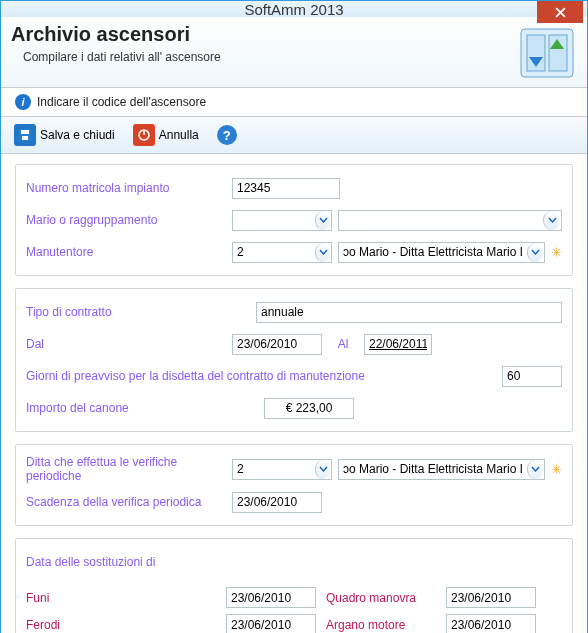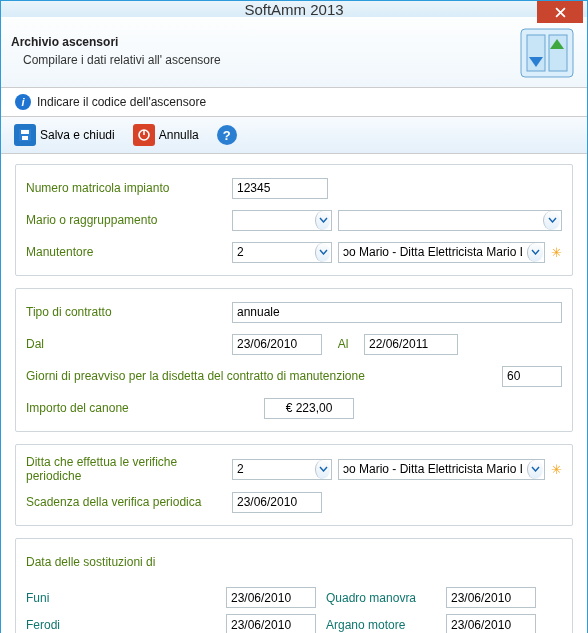--- a/index.html
+++ b/index.html
@@ -3,45 +3,45 @@
 <meta charset="utf-8">
 <style>
   * { box-sizing: border-box; font-family: "Segoe UI", Tahoma, sans-serif; font-size: 12px; }
   body { margin: 0; background: #fff; }
   .window { width: 588px; border: 1px solid #2e9bda; background: #fff; }
   .titlebar { height: 16px; background: linear-gradient(#eaf4fb,#d9ecf8); display:flex; align-items:flex-start; position:relative; }
   .titlebar .title { flex:1; text-align:center; font-size:15px; color:#333; }
   .close { width:46px; height:22px; background:#c9452e; color:#fff; display:flex; align-items:center; justify-content:center; position:absolute; right:4px; top:0; font-size:13px; }
   .header { display:flex; padding: 6px 10px 4px 10px; border-bottom:1px solid #ccc; background: linear-gradient(#fdfefe,#f0f7fc); }
   .header-text { flex:1; }
-  .header-title { font-weight:bold; font-size:12px; color:#222;margin-top:12px; }
+  .header-title { font-weight:bold; font-size:20px; color:#222; }
   .header-sub { margin:4px 0 0 12px; color:#333; }
   .header-img { width:60px; height:60px; }
   .info-row { padding:6px 14px; display:flex; align-items:center; gap:6px; color:#222; }
   .info-icon { width:16px; height:16px; border-radius:50%; background:#1e74d0; color:#fff; display:inline-flex; align-items:center; justify-content:center; font-weight:bold; font-style:italic; font-size:11px; }
   .toolbar { padding:4px 8px; border-top:1px solid #ccc; border-bottom:1px solid #ccc; background:linear-gradient(#f7fbfe,#e4f0fa); display:flex; gap:8px; }
   .tbtn { display:inline-flex; align-items:center; gap:4px; padding:2px 4px; border:1px solid transparent; border-radius:3px; cursor:default; }
   .ticon { width:22px; height:22px; display:inline-flex; align-items:center; justify-content:center; color:#fff; font-weight:bold; border-radius:3px; }
   .save-ic { background:#2176c7; }
   .cancel-ic { background:#d84328; }
   .help-ic { background:#2b7fd3; border-radius:50%; width:20px; height:20px; font-size:13px; }
   .content { padding:10px 14px 14px 14px; }
   .group { border:1px solid #cfd6dc; border-radius:2px; padding:10px 10px 10px 10px; margin-bottom:12px; background:#fff; }
   .row { display:flex; align-items:center; min-height:26px; margin-bottom:6px; gap:6px; }
   .row:last-child { margin-bottom:0; }
-  .lbl { color:#4d7c0f; }
+  .lbl { color:#8b5cf6; }
   .w200 { width:200px; }
   input.text { height:21px; border:1px solid #b8c4cc; padding:1px 4px; background:#fff; color:#000; }
   .drop { display:inline-flex; align-items:center; border:1px solid #b8c4cc; height:21px; background:#fff; }
   .drop input { border:none; height:19px; padding:1px 4px; outline:none; width:100%; }
   .dropbtn { width:18px; height:19px; background:linear-gradient(#fdfdfd,#e3effa); border-left:1px solid #b8c4cc; display:flex; align-items:center; justify-content:center; color:#1363b1; cursor:default; border-radius:50%; margin:0 1px; }
   .dropbtn svg { display:block; }
   .spark { color:#f5a623; font-size:13px; }
   .subgrid { display:grid; grid-template-columns: 200px 100px 120px 100px; row-gap:6px; align-items:center; }
-  .subgrid .lbl { color:#0f766e; }
+  .subgrid .lbl { color:#be185d; }
   .al { text-align:center; }
 </style>
 </head>
 <body>
 
 <div class="window">
 
   <div class="titlebar">
     <div class="title">SoftAmm 2013</div>
     <div class="close">
@@ -95,21 +95,21 @@
     <div class="tbtn">
       <span class="ticon help-ic">?</span>
     </div>
   </div>
 
   <div class="content">
 
     <div class="group">
       <div class="row">
         <span class="lbl w200">Numero matricola impianto</span>
-        <input class="text" style="width: 96px;" value="12345">
+        <input class="text" style="width: 108px;" value="12345">
       </div>
       <div class="row">
         <span class="lbl w200">Mario o raggruppamento</span>
         <span class="drop" style="width:100px">
           <input value="" style="">
           <span class="dropbtn">
               <svg width="9" height="6">
                 <path d="M1 1 L4.5 5 L8 1" fill="none" stroke="#1363b1" stroke-width="1.4"></path>
               </svg>
             </span>
@@ -141,27 +141,27 @@
               </svg>
             </span>
         </span>
         <span class="spark">✳</span>
       </div>
     </div>
 
     <div class="group">
       <div class="row">
         <span class="lbl w200">Tipo di contratto</span>
-        <input class="text" style="flex: 1 1 0%;" value="annuale">
+        <input class="text" style="flex: 1 1 0%; margin-left: 24px;" value="annuale">
       </div>
       <div class="row">
         <span class="lbl w200">Dal</span>
         <input class="text" style="width: 90px;" value="23/06/2010">
         <span class="lbl" style="width:30px;text-align:center">Al</span>
-        <input class="text" style="width: 94px;" value="22/06/2011">
+        <input class="text" style="width: 68px; text-decoration: underline;" value="22/06/2011">
       </div>
       <div class="row">
         <span class="lbl" style="flex:1">Giorni di preavviso per la disdetta del contratto di manutenzione</span>
         <input class="text" style="width: 60px;" value="60">
       </div>
       <div class="row">
         <span class="lbl" style="width:232px">Importo del canone</span>
         <input class="text al" style="width: 90px; text-align: center;" value="€ 223,00">
       </div>
     </div>

